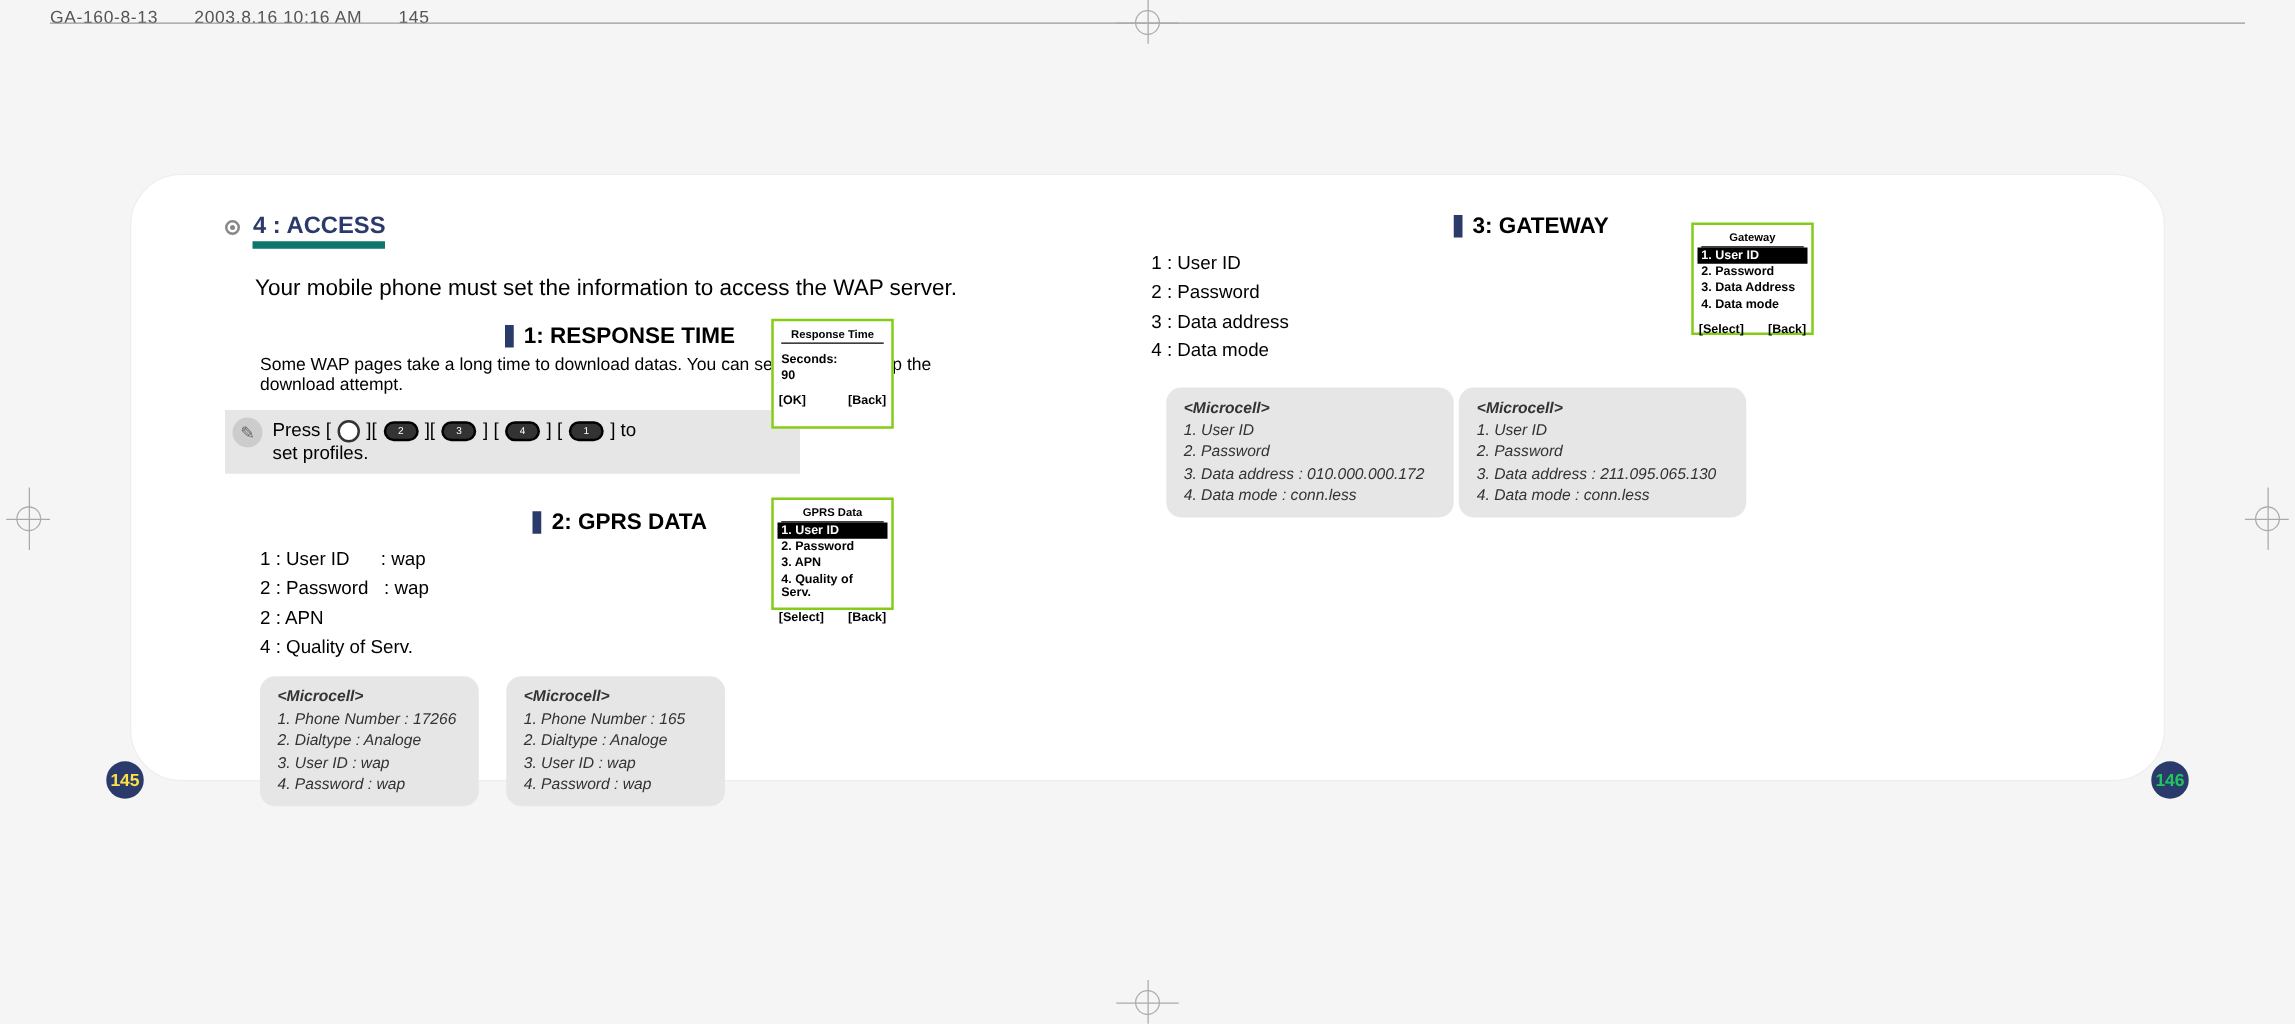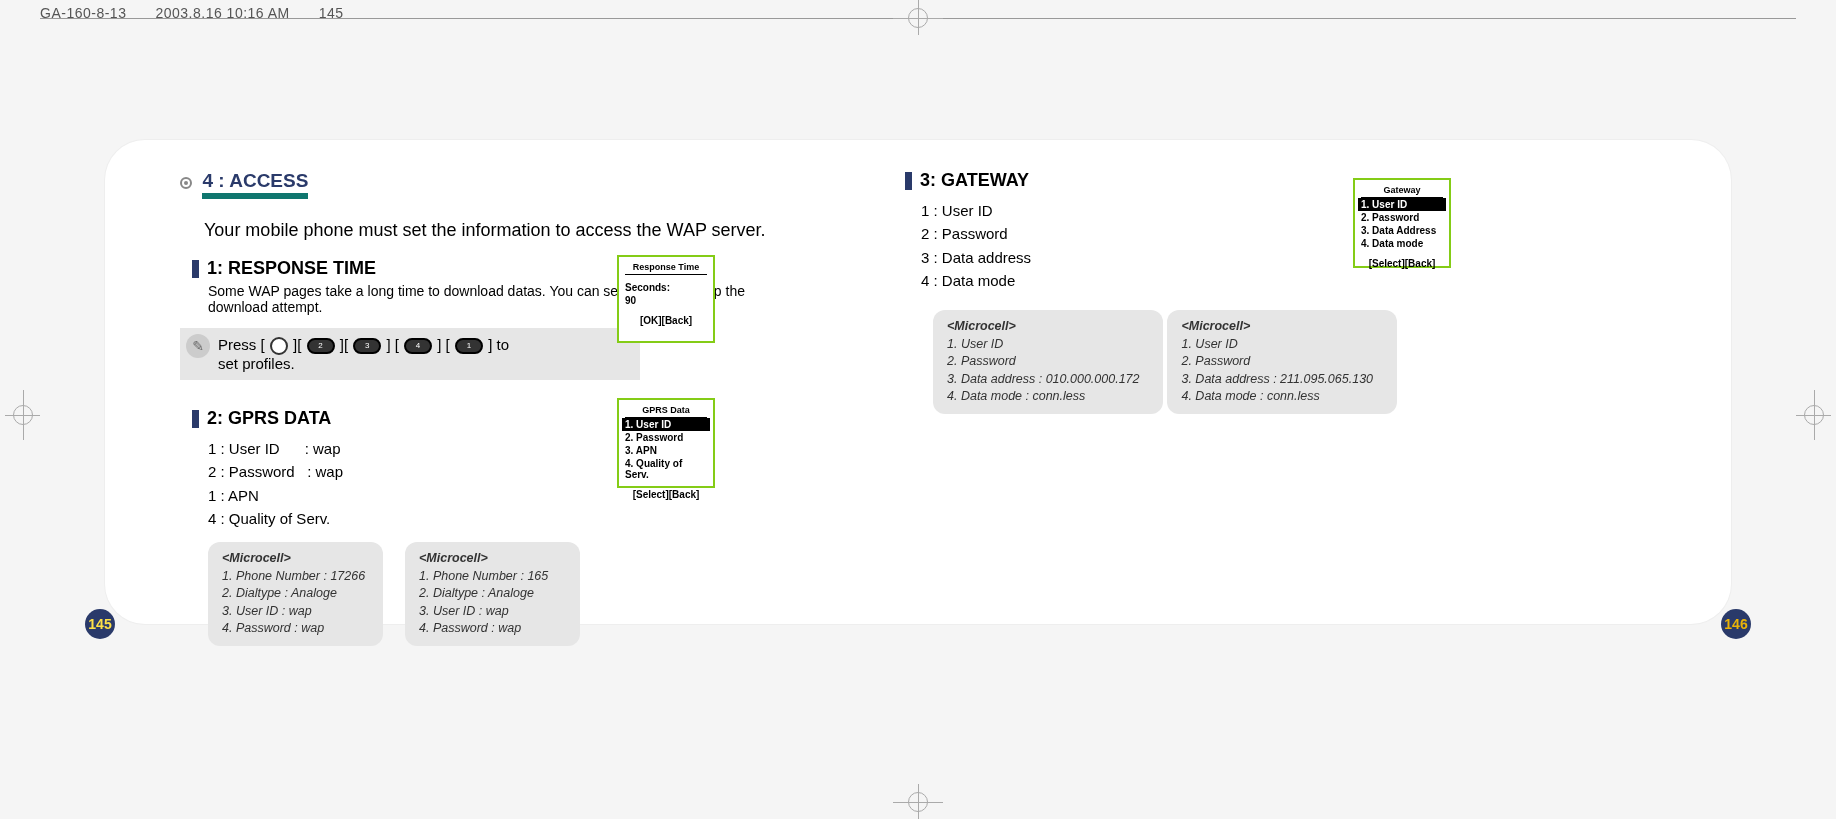--- a/index.html
+++ b/index.html
@@ -132,20 +132,21 @@
       color: #000;
       margin-left: 24px;
       margin-top: 20px;
       line-height: 1.25;
     }
     .sub-heading {
       margin-top: 16px;
       margin-left: 12px;
       font-size: 18px;
       font-weight: bold;
+      text-align: center;
     }
     .sub-heading .bar {
       display: inline-block;
       width: 7px;
       height: 18px;
       background: #2a3a6a;
       margin-right: 8px;
       vertical-align: middle;
     }
     .sub-desc {
@@ -255,21 +256,21 @@
       background: #000;
       color: #fff;
       margin: 0 3px;
       padding: 1px 3px;
     }
     .phone-screen .row {
       padding: 1px 6px;
     }
     .phone-screen .footer {
       display: flex;
-      justify-content: center;
+      justify-content: space-between;
       padding: 2px 4px;
       margin-top: 6px;
     }
     .screen-response { left: 512px; top: 115px; height: 88px; }
     .screen-gprs { left: 512px; top: 258px; height: 90px; }
     .screen-gateway { left: 1248px; top: 38px; height: 90px; }
     .page-num-left {
       position: absolute;
       left: 85px;
       bottom: 180px;
@@ -285,21 +286,21 @@
       font-size: 14px;
     }
     .page-num-right {
       position: absolute;
       right: 85px;
       bottom: 180px;
       width: 30px;
       height: 30px;
       background: #2a3a6a;
       border-radius: 50%;
-      color: #eab308;
+      color: #22c55e;
       font-weight: bold;
       display: flex;
       align-items: center;
       justify-content: center;
       font-size: 14px;
     }
   </style>
 </head>
 <body>
 
@@ -356,21 +357,21 @@
       <span>] to</span>
       <div>set profiles.</div>
     </div>
 
     <div class="sub-heading" style="margin-top:28px">
       <span class="bar"></span><span>2: GPRS DATA</span>
     </div>
     <div class="list-items">
       <div>1 : User ID&nbsp;&nbsp;&nbsp;&nbsp;&nbsp;&nbsp;: wap</div>
       <div>2 : Password&nbsp;&nbsp;&nbsp;: wap</div>
-      <div>1 : APN</div>
+      <div>2 : APN</div>
       <div>4 : Quality of Serv.</div>
     </div>
 
     <div class="profiles-row">
       <div class="profile-card">
         <div class="title">&lt;Microcell&gt;</div>
         <div>1. Phone Number : 17266</div>
         <div>2. Dialtype : Analoge</div>
         <div>3. User ID : wap</div>
         <div>4. Password : wap</div>

